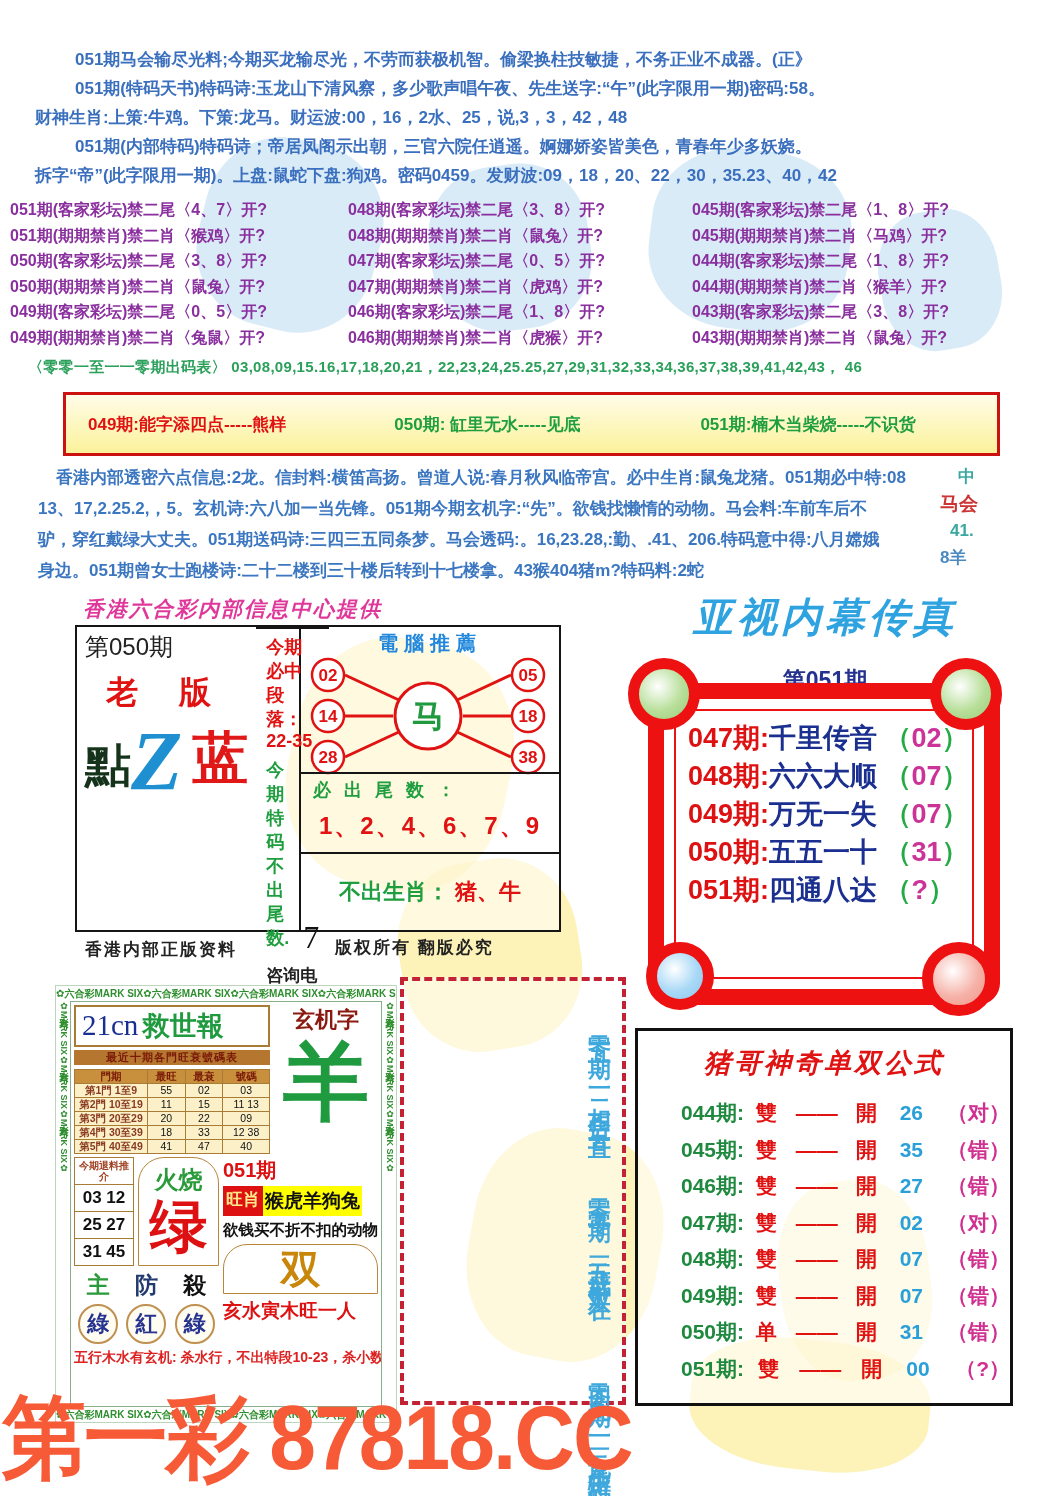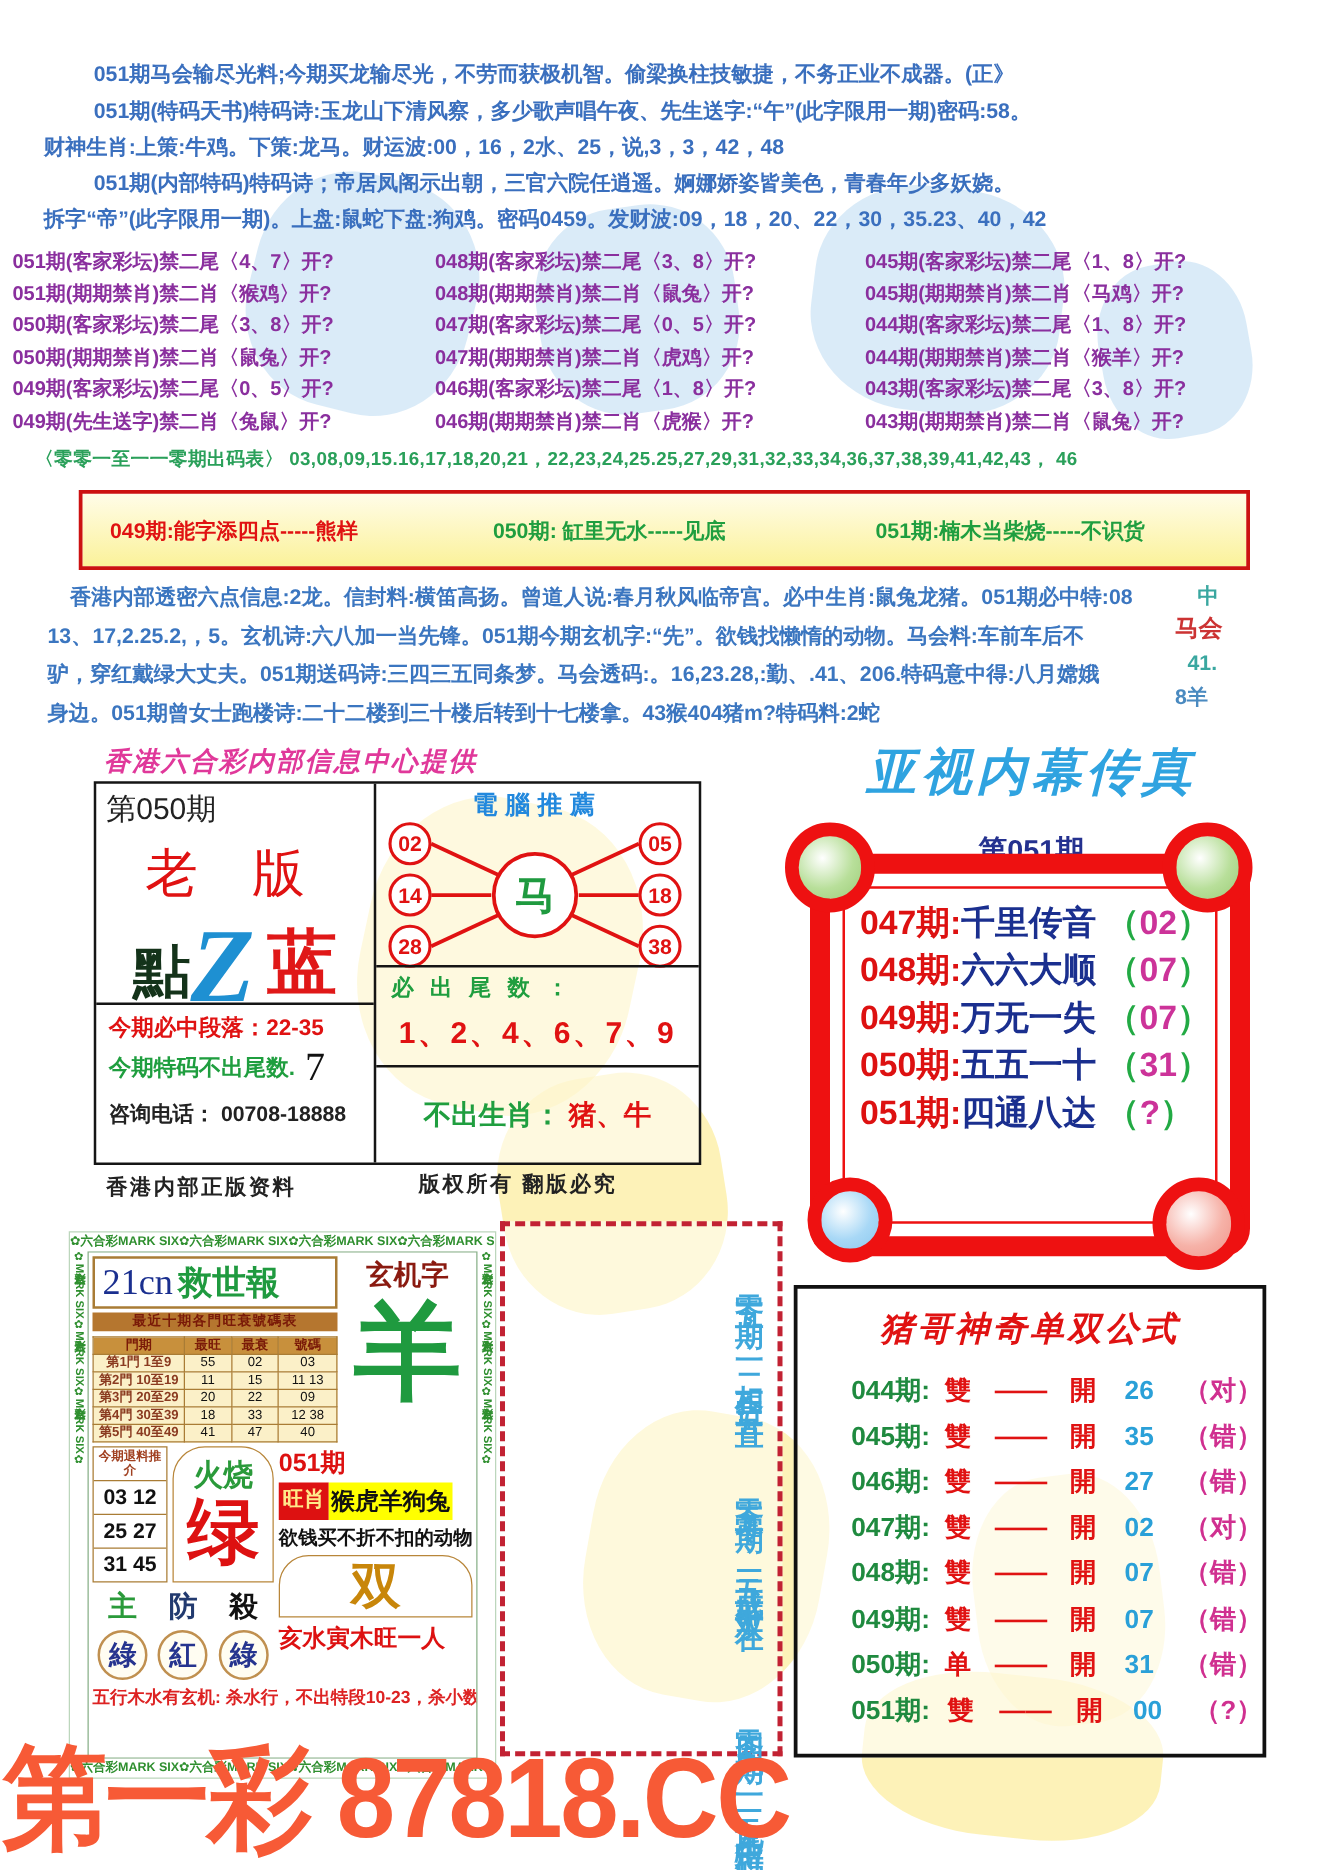--- a/index.html
+++ b/index.html
@@ -24,29 +24,29 @@
   .riddlebox span{font-size:17px;font-weight:bold;white-space:nowrap;}
   .r-red{color:#e01212;margin-left:22px;}
   .r-green{color:#1f9e3f;}
 
   .paraline{font-size:17px;line-height:31px;color:#3b76c0;font-weight:bold;white-space:nowrap;}
   .sideovl div{line-height:27px;font-weight:bold;}
 
   .centerhdr{font-size:21px;font-weight:bold;color:#e0389a;letter-spacing:2px;font-style:italic;}
 
   .mainbox{left:75px;top:625px;width:482px;height:303px;border:2px solid #151515;display:flex;z-index:2;background:rgba(255,255,255,.55);}
-  .mb-left{width:222px;border-right:2px solid #151515;display:flex;flex-direction:column;}
+  .mb-left{width:222px;border-right:2px solid #151515;display:flex;flex-direction:row;}
   .mb-lt{height:175px;padding:4px 8px;box-sizing:border-box;}
   .mb-lb{flex:1;border-top:2px solid #151515;padding:6px 10px;box-sizing:border-box;}
   .mb-right{flex:1;display:flex;flex-direction:column;}
   .mb-ra{height:145px;box-sizing:border-box;padding-top:3px;}
   .mb-rb{height:80px;border-top:2px solid #151515;box-sizing:border-box;padding:4px 12px;}
   .mb-rc{flex:1;border-top:2px solid #151515;box-sizing:border-box;display:flex;align-items:center;justify-content:center;gap:6px;}
   .issue050{font-size:24px;color:#222;}
-  .laoban{font-size:42px;font-weight:normal;color:#e01212;letter-spacing:16px;text-align:center;margin-top:8px;}
+  .laoban{font-size:32px;font-weight:bold;color:#e01212;letter-spacing:16px;text-align:center;margin-top:8px;}
   .dzl{display:flex;align-items:flex-end;justify-content:center;margin-top:6px;}
   .dzl .dian{font-size:46px;font-weight:bold;color:#14331a;}
   .dzl .zed{font-size:84px;font-weight:bold;font-style:italic;color:#1e90d2;line-height:70px;font-family:"Liberation Serif",serif;}
   .dzl .lan{font-size:56px;font-weight:bold;color:#e01818;margin-left:10px;}
   .mustline{font-size:18px;font-weight:bold;color:#e01212;}
   .notail{font-size:18px;font-weight:bold;color:#1f9e3f;margin-top:6px;display:flex;align-items:flex-end;}
   .notail b{font-size:32px;color:#111;font-weight:normal;font-family:"Liberation Serif",serif;line-height:26px;margin-left:8px;}
   .phone{font-size:17px;color:#222;margin-top:14px;font-weight:bold;}
   .pctitle{font-size:20px;font-weight:bold;color:#2288dd;text-align:center;letter-spacing:6px;}
   .tailslabel{font-size:18px;font-weight:bold;color:#1f9e3f;letter-spacing:4px;}
@@ -161,21 +161,21 @@
     <div class="topline ind">051期(内部特码)特码诗；帝居凤阁示出朝，三官六院任逍遥。婀娜娇姿皆美色，青春年少多妖娆。</div>
     <div class="topline">拆字“帝”(此字限用一期)。上盘:鼠蛇下盘:狗鸡。密码0459。发财波:09，18，20、22，30，35.23、40，42</div>
   </div>
 
   <div class="layer bancol" style="left:10px;top:197px;">
     <div>051期(客家彩坛)禁二尾〈4、7〉开?</div>
     <div>051期(期期禁肖)禁二肖〈猴鸡〉开?</div>
     <div>050期(客家彩坛)禁二尾〈3、8〉开?</div>
     <div>050期(期期禁肖)禁二肖〈鼠兔〉开?</div>
     <div>049期(客家彩坛)禁二尾〈0、5〉开?</div>
-    <div>049期(先生送字)禁二肖〈兔鼠〉开?</div>
+    <div>049期(期期禁肖)禁二肖〈兔鼠〉开?</div>
   </div>
   <div class="layer bancol" style="left:348px;top:197px;">
     <div>048期(客家彩坛)禁二尾〈3、8〉开?</div>
     <div>048期(期期禁肖)禁二肖〈鼠兔〉开?</div>
     <div>047期(客家彩坛)禁二尾〈0、5〉开?</div>
     <div>047期(期期禁肖)禁二肖〈虎鸡〉开?</div>
     <div>046期(客家彩坛)禁二尾〈1、8〉开?</div>
     <div>046期(期期禁肖)禁二肖〈虎猴〉开?</div>
   </div>
   <div class="layer bancol" style="left:692px;top:197px;">

